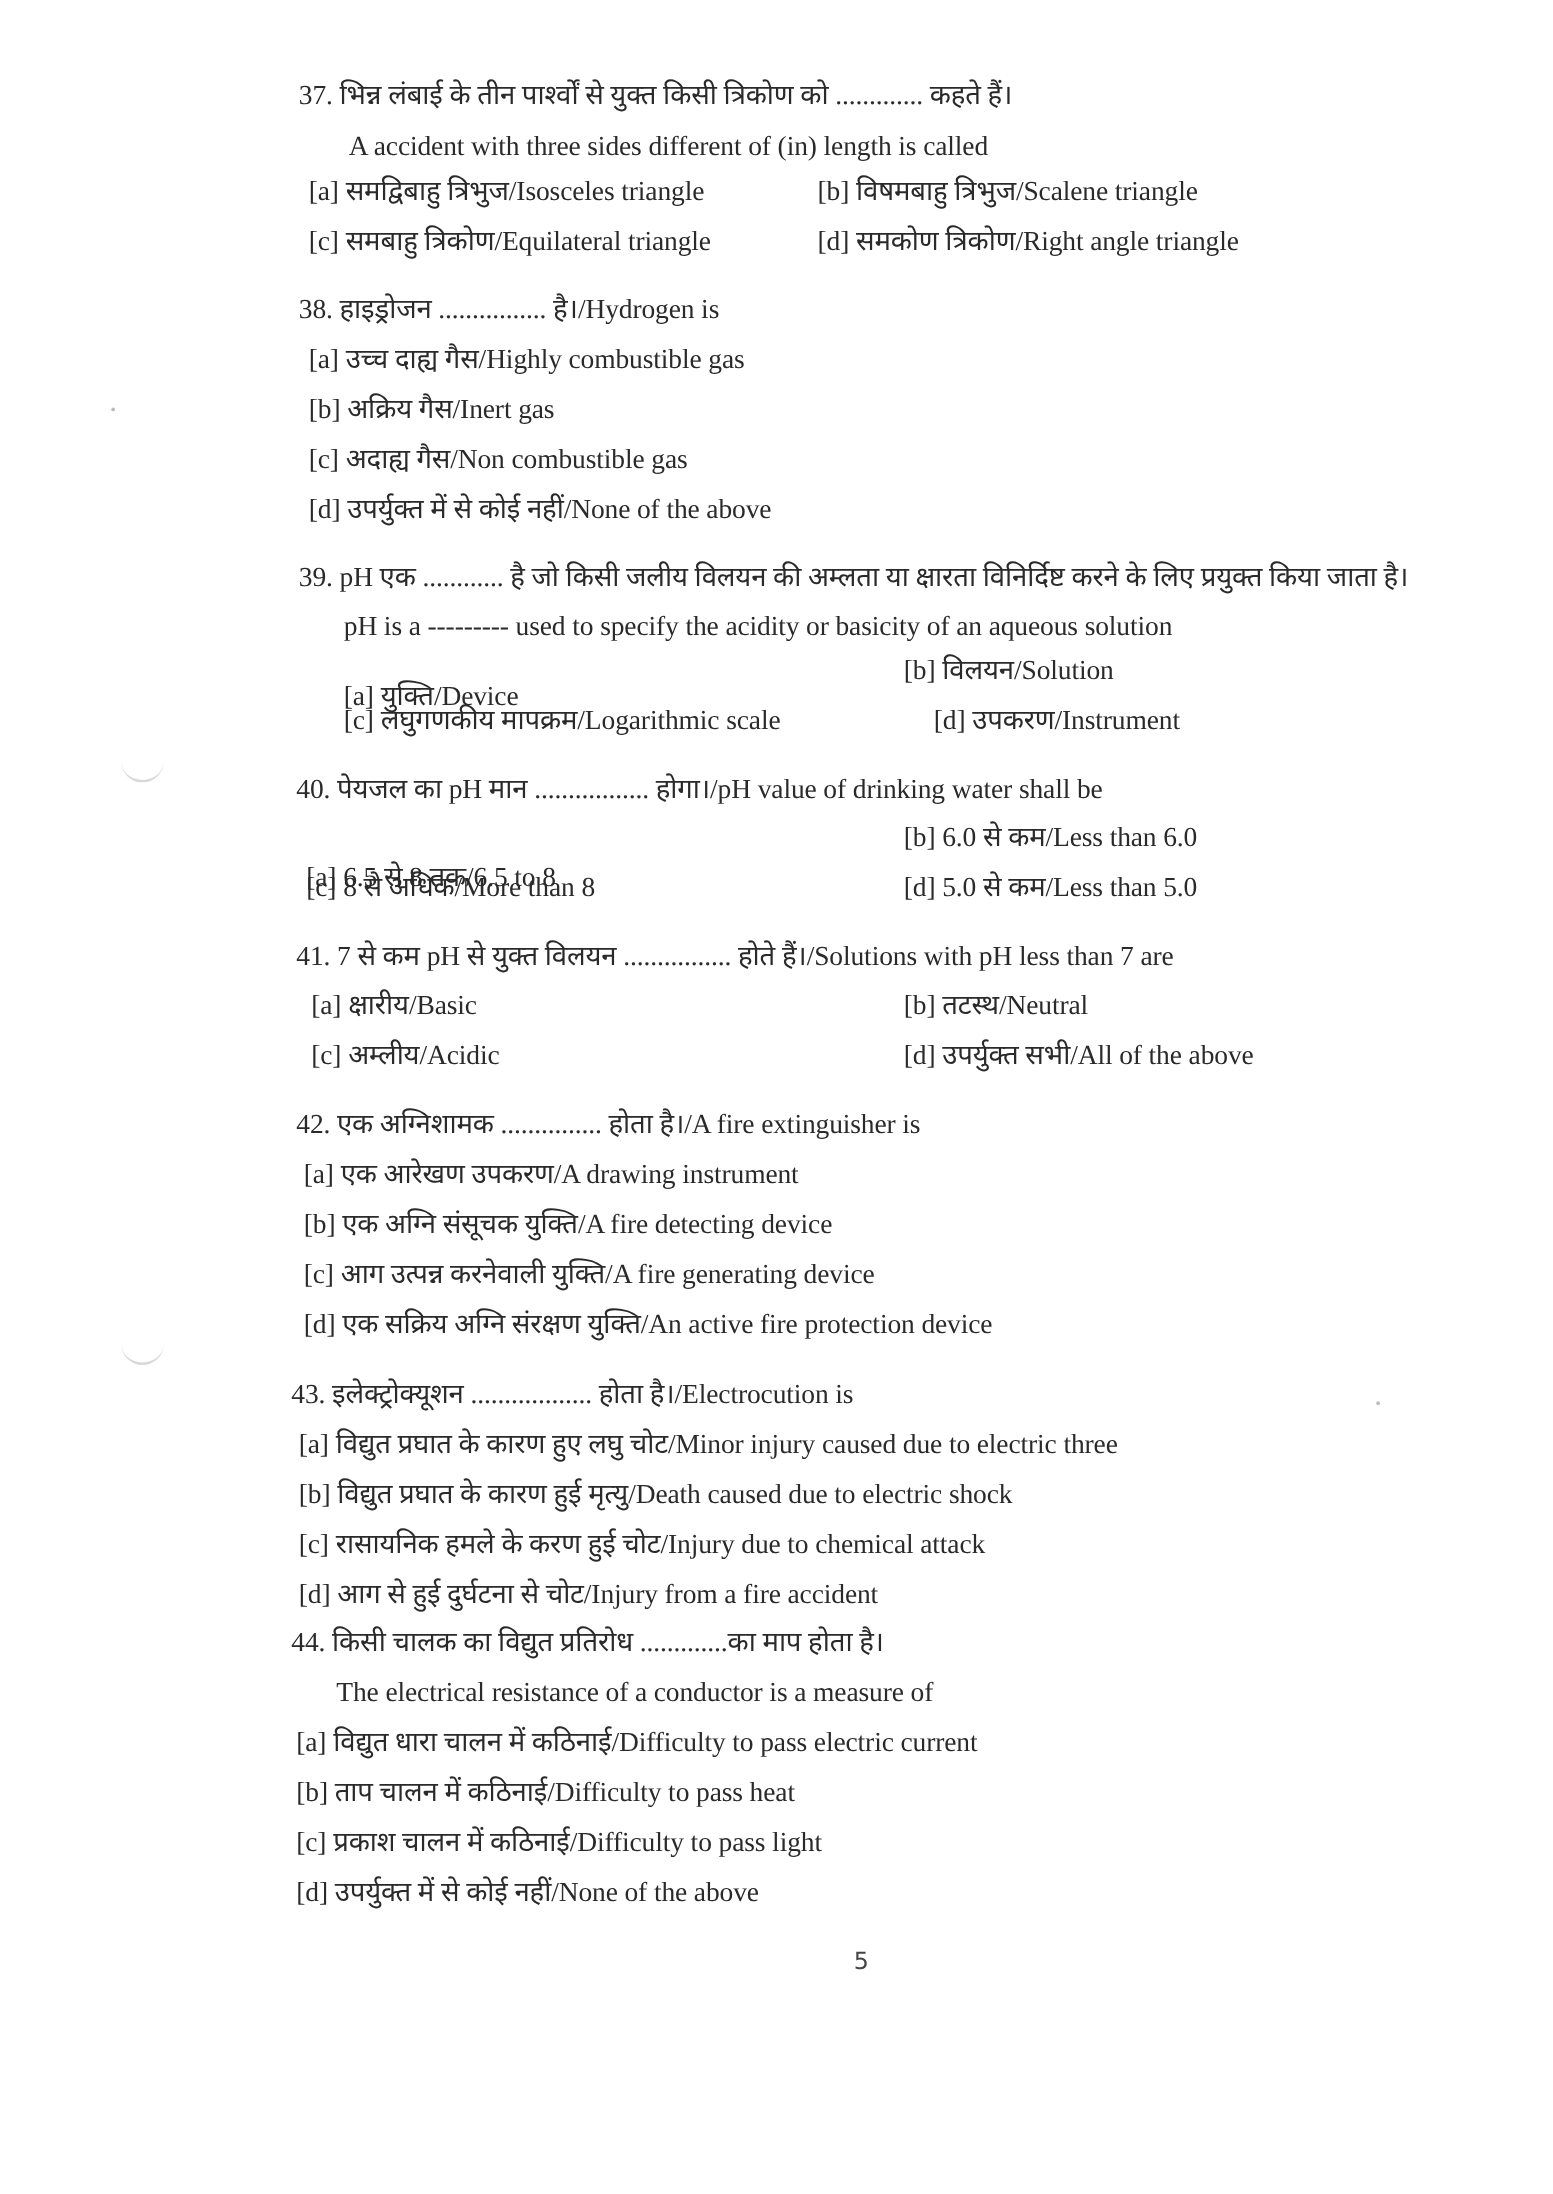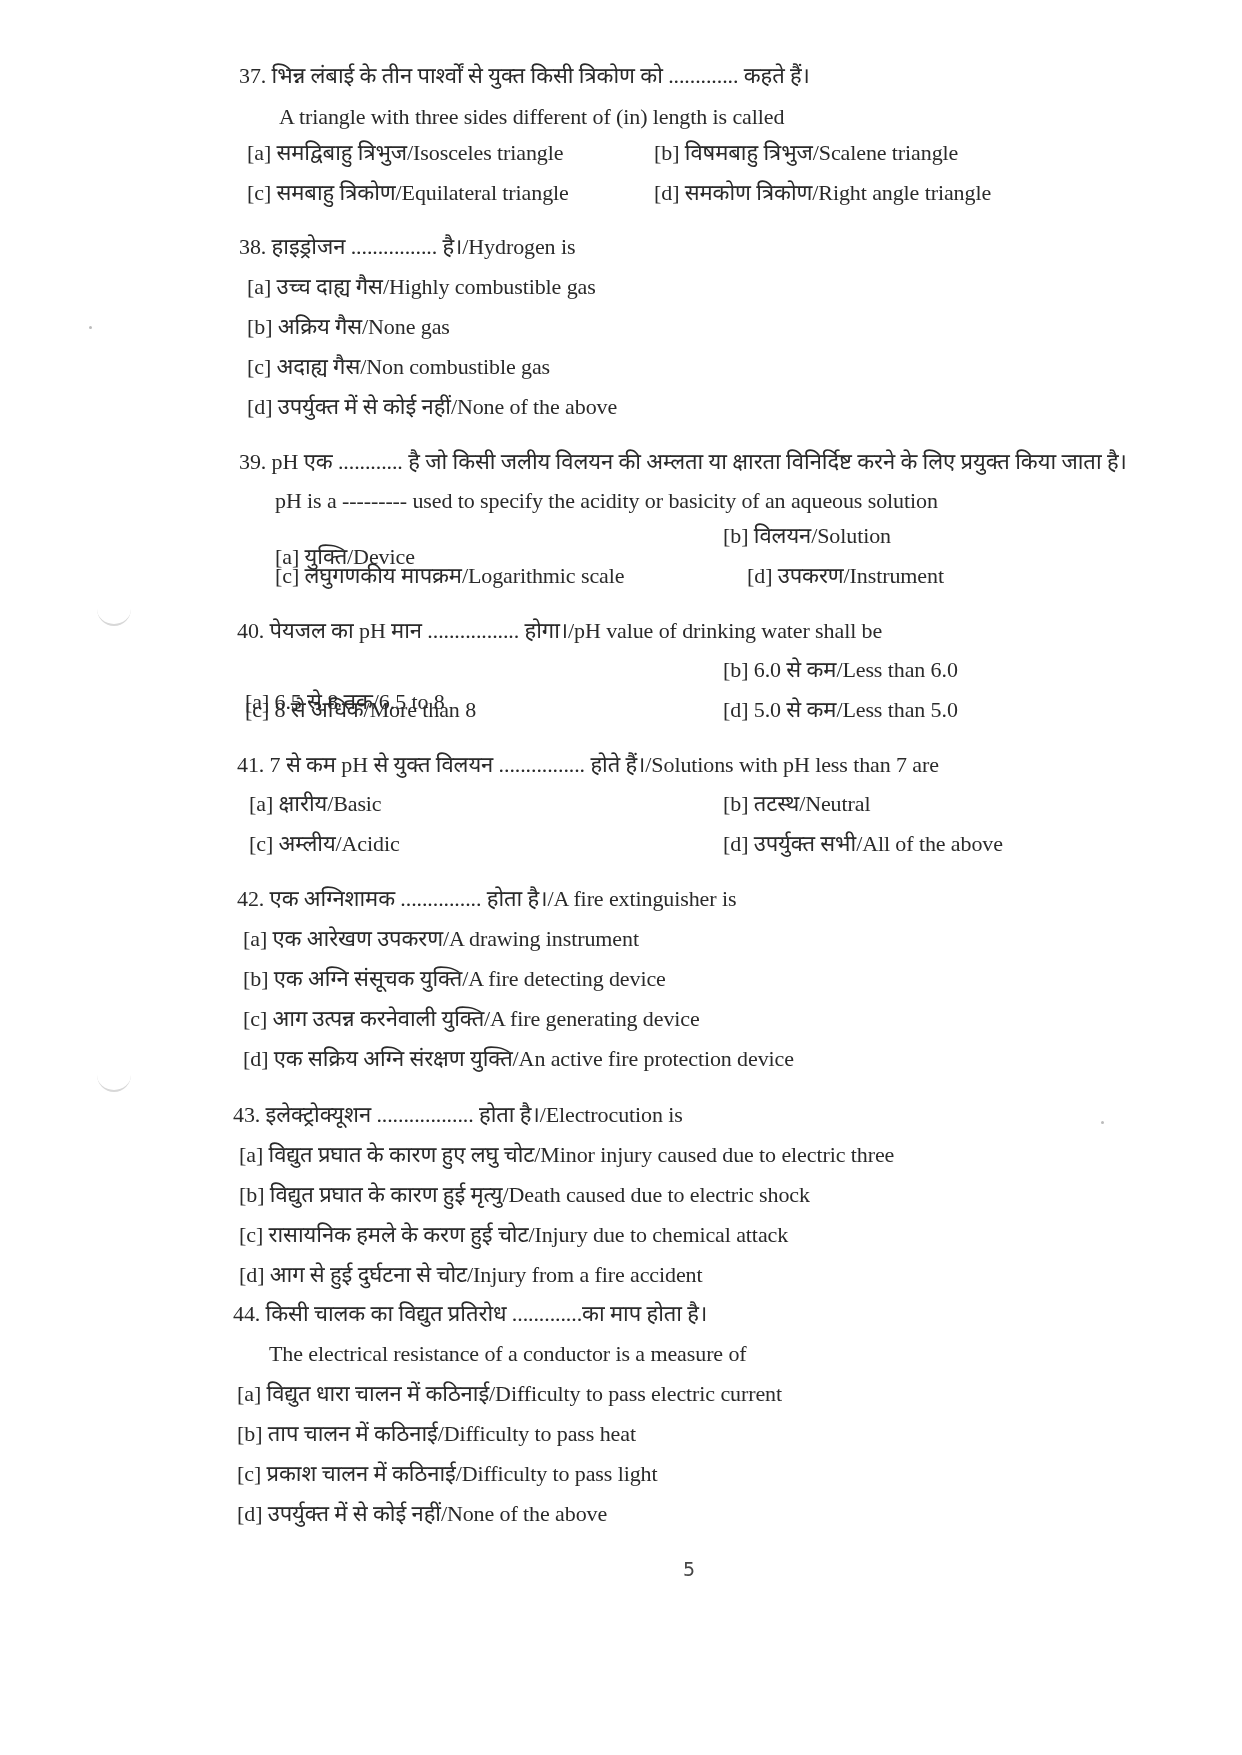--- a/index.html
+++ b/index.html
@@ -39,31 +39,31 @@
 
 <div class="page">
 
   <div class="mark" style="left:86px; top:608px;"></div>
   <div class="mark" style="left:86px; top:1074px;"></div>
   <div class="speck" style="left:78px; top:326px;"></div>
   <div class="speck" style="left:1090px; top:1121px;"></div>
 
   <section>
     <div class="line q-title" style="left:228px; top:62px;">37. भिन्न लंबाई के तीन पार्श्वों से युक्त किसी त्रिकोण को ............. कहते हैं।</div>
-    <div class="line" style="left:268px; top:103px;">A triangle with three sides different of (in) length is called</div>
+    <div class="line" style="left:268px; top:103px;">A accident with three sides different of (in) length is called</div>
     <div class="line" style="left:236px; top:139px;">[a] समद्विबाहु त्रिभुज/Isosceles triangle</div>
     <div class="line" style="left:643px; top:139px;">[b] विषमबाहु त्रिभुज/Scalene triangle</div>
     <div class="line" style="left:236px; top:179px;">[c] समबाहु त्रिकोण/Equilateral triangle</div>
     <div class="line" style="left:643px; top:179px;">[d] समकोण त्रिकोण/Right angle triangle</div>
   </section>
 
   <section>
     <div class="line q-title" style="left:228px; top:233px;text-align:center;">38. हाइड्रोजन ................ है।/Hydrogen is</div>
     <div class="line" style="left:236px; top:273px;">[a] उच्च दाह्य गैस/Highly combustible gas</div>
-    <div class="line" style="left:236px; top:313px;">[b] अक्रिय गैस/None gas</div>
+    <div class="line" style="left:236px; top:313px;">[b] अक्रिय गैस/Inert gas</div>
     <div class="line" style="left:236px; top:353px;">[c] अदाह्य गैस/Non combustible gas</div>
     <div class="line" style="left:236px; top:393px;">[d] उपर्युक्त में से कोई नहीं/None of the above</div>
   </section>
 
   <section>
     <div class="line q-title" style="left:228px; top:448px;">39. pH एक ............ है जो किसी जलीय विलयन की अम्लता या क्षारता विनिर्दिष्ट करने के लिए प्रयुक्त किया जाता है।</div>
     <div class="line" style="left:264px; top:487px;">pH is a --------- used to specify the acidity or basicity of an aqueous solution</div>
     <div class="line" style="left:264px; top:543px;">[a] युक्ति/Device</div>
     <div class="line" style="left:712px; top:522px;">[b] विलयन/Solution</div>
     <div class="line" style="left:264px; top:562px;">[c] लघुगणकीय मापक्रम/Logarithmic scale</div>

